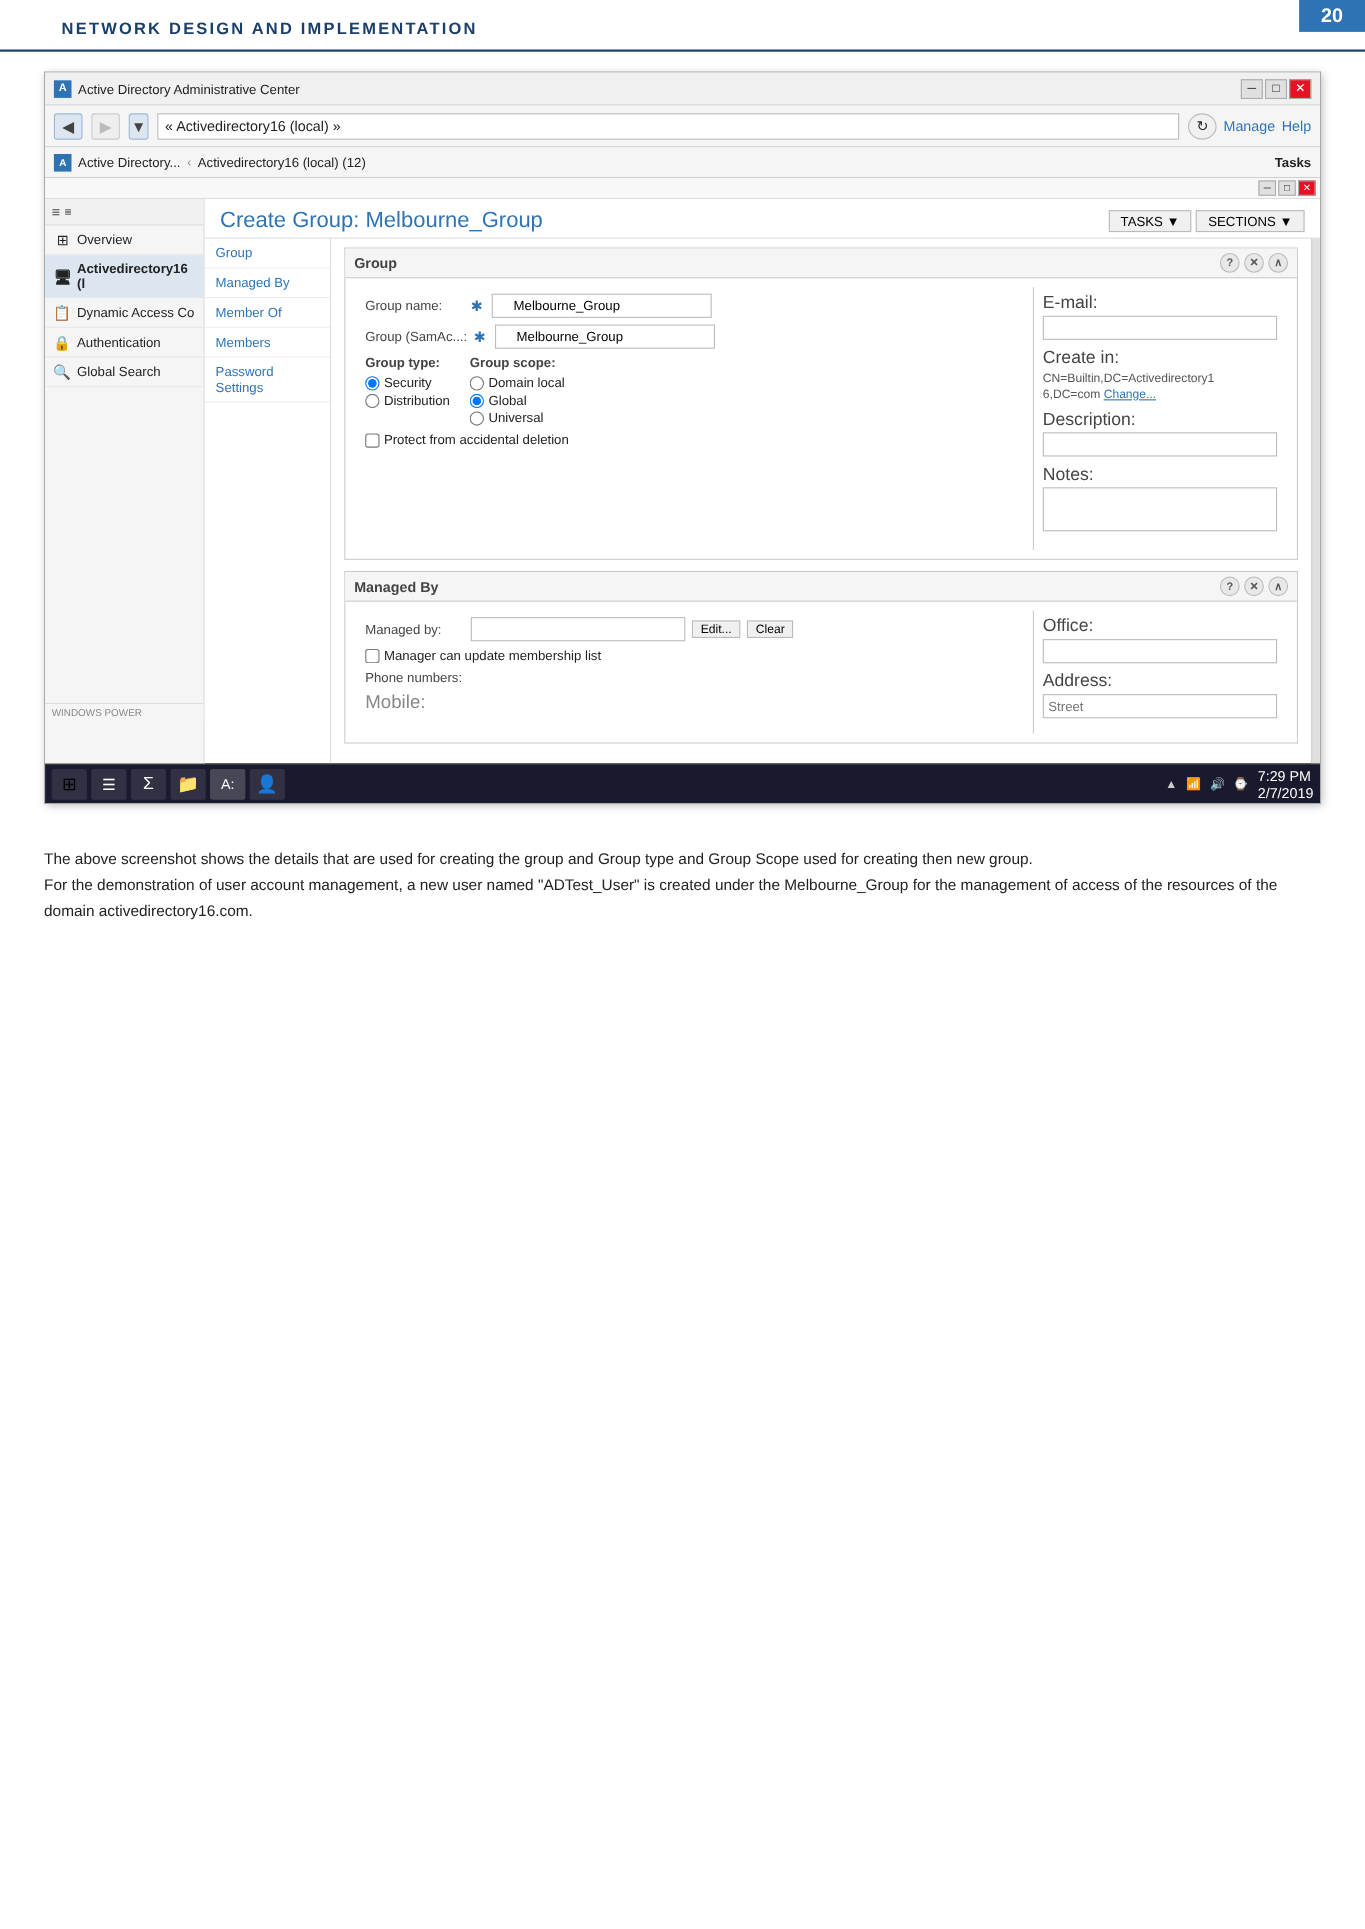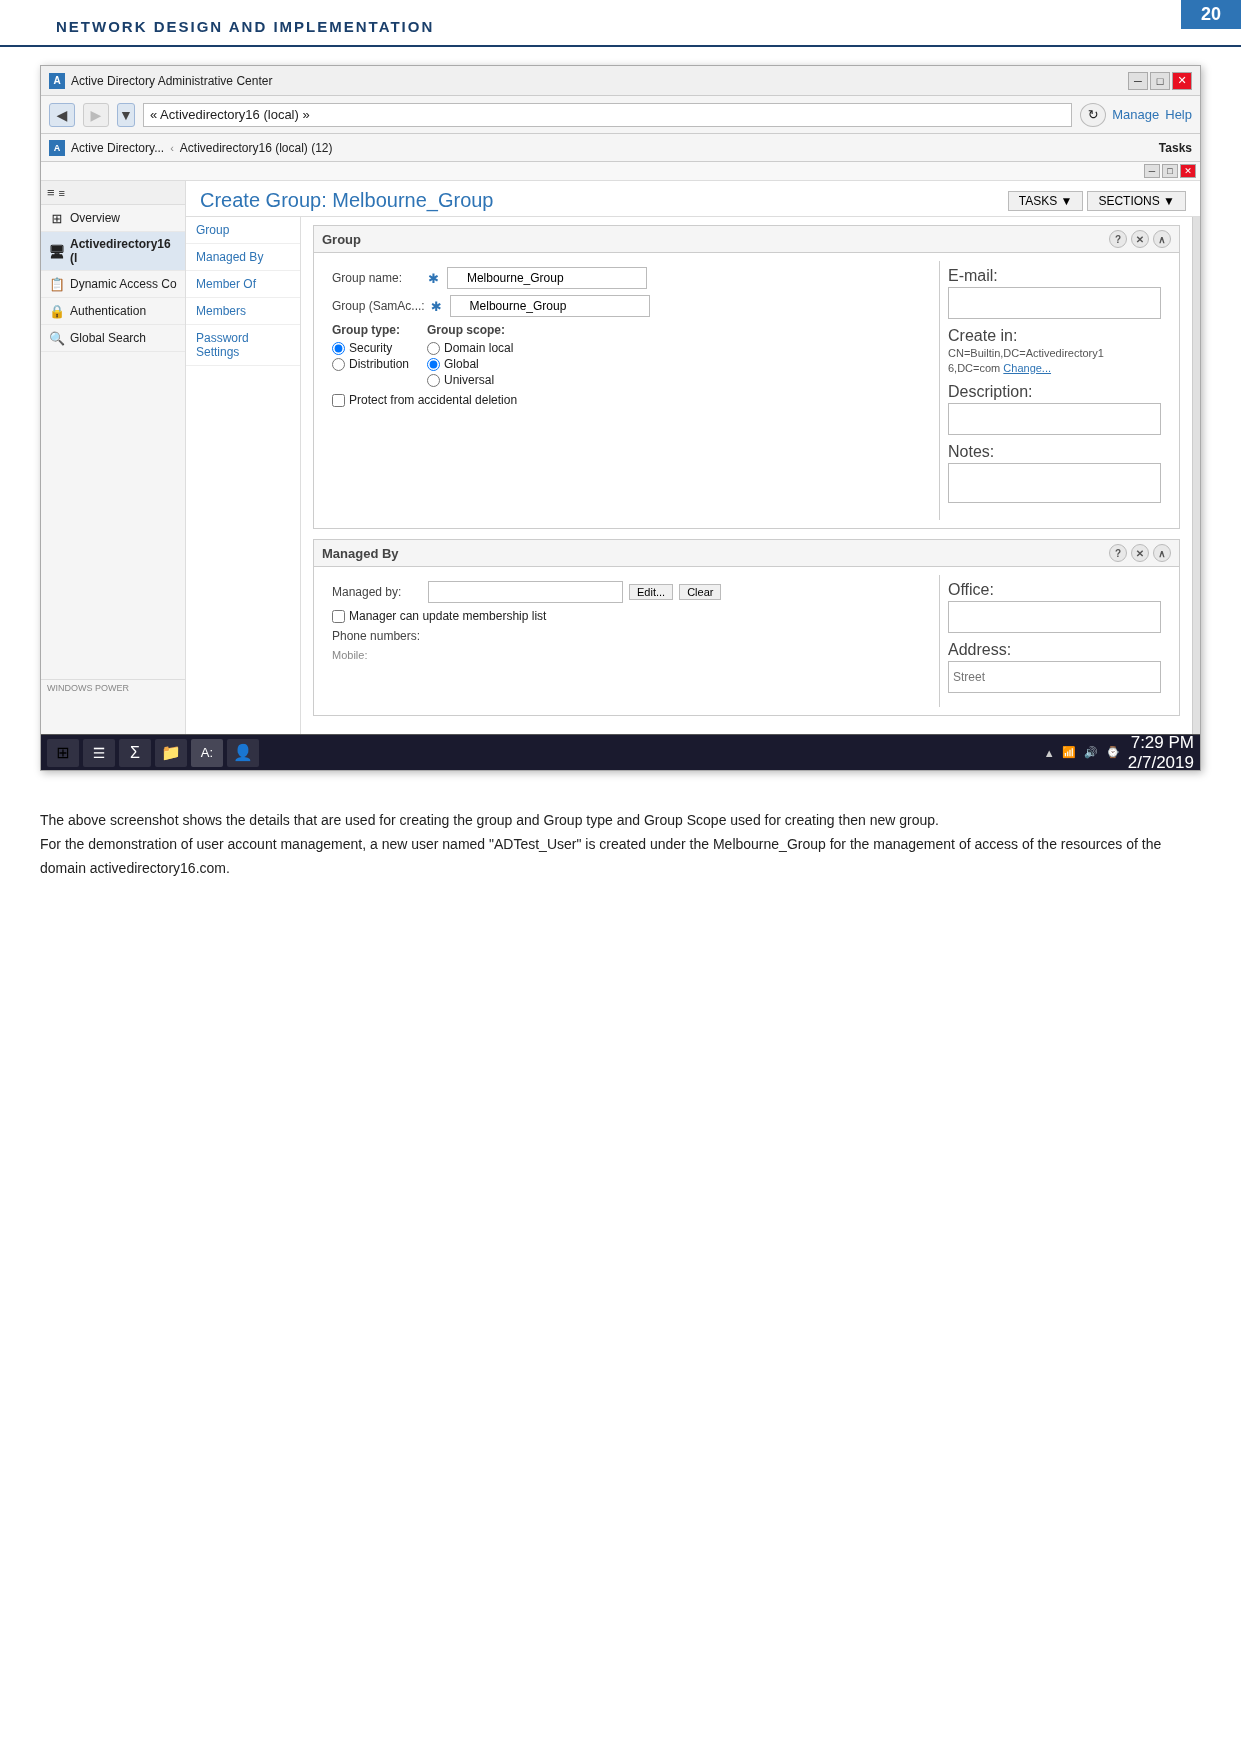--- a/index.html
+++ b/index.html
@@ -328,21 +328,21 @@
       display: flex; align-items: center; gap: 4px;
       font-size: 12px;
     }
     .rp-row {
       margin-bottom: 8px;
     }
     .rp-label { color: #444; font-size: 16px; margin-bottom: 2px; }
     .rp-input {
       border: 1px solid #bbb;
       background: #fff;
-      height: 32px;
+      height: 22px;
       width: 100%;
       padding: 0 4px;
       font-size: 12px;
     }
     .rp-text { font-size: 11px; color: #555; }
     .rp-link { color: #2e74b5; text-decoration: underline; cursor: pointer; font-size: 11px; }
     .rp-textarea {
       border: 1px solid #bbb;
       background: #fff;
       width: 100%;
@@ -392,22 +392,22 @@
       width: 32px; height: 28px;
       background: rgba(255,255,255,0.1);
       border: none;
       cursor: pointer;
       border-radius: 2px;
     }
     .taskbar-icon { font-size: 16px; }
     .taskbar-time {
       margin-left: auto;
       color: #fff;
-      font-size: 17px;
-      text-align: right;
+      font-size: 13px;
+      text-align: left;
     }
 
     
     .body-text-area {
       padding: 20px 40px;
       font-size: 14px;
       line-height: 1.7;
       color: #222;
     }
     .section-heading {
@@ -649,21 +649,21 @@
                   </div>
                   <div style="margin-top:4px;">
                     <label class="checkbox-row">
                       <input type="checkbox" style="">
                       <span>Manager can update membership list</span>
                     </label>
                   </div>
                   <div class="form-row" style="margin-top:6px;">
                     <span class="form-label">Phone numbers:</span>
                   </div>
-                  <div style="font-size:11px;color:#888;margin-top:2px;">Mobile:</div>
+                  <div style="font-size:17px;color:#888;margin-top:2px;">Mobile:</div>
                 </div>
                 <div class="group-form-right">
                   <div class="rp-row">
                     <div class="rp-label">Office:</div>
                     <input class="rp-input" type="text" value="" style="">
                   </div>
                   <div class="rp-row">
                     <div class="rp-label">Address:</div>
                     <input class="rp-input" type="text" placeholder="Street" style="">
                   </div>

